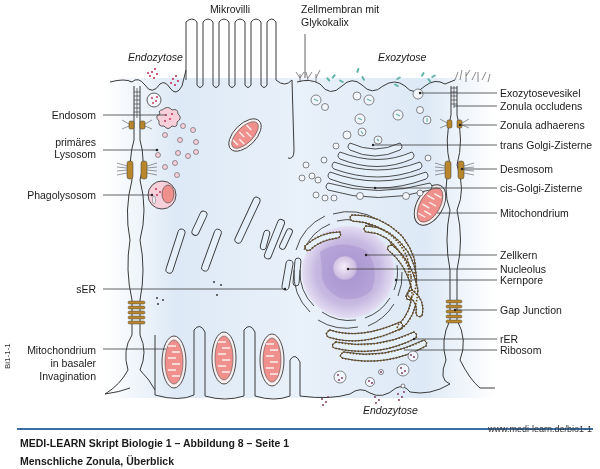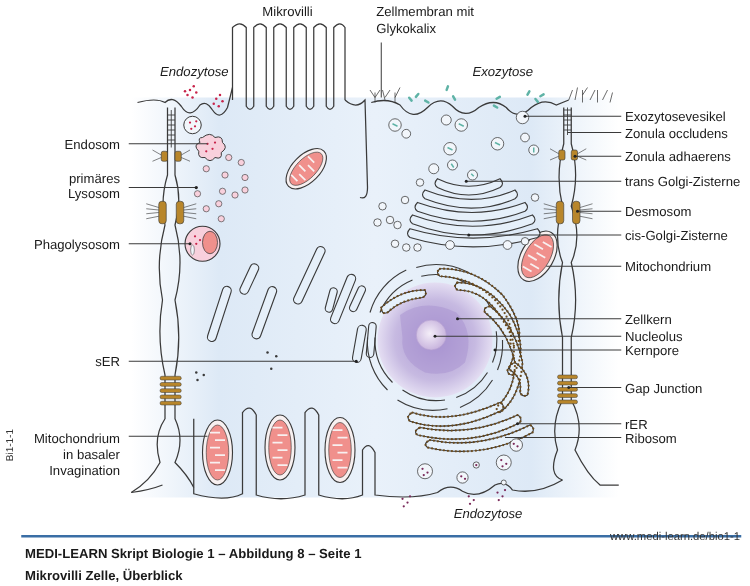--- a/index.html
+++ b/index.html
@@ -827,14 +827,14 @@
   <text class="lbl" x="500" y="259">Zellkern</text>
   <text class="lbl" x="500" y="273">Nucleolus</text>
   <text class="lbl" x="500" y="284">Kernpore</text>
   <text class="lbl" x="500" y="314">Gap Junction</text>
   <text class="lbl" x="500" y="343">rER</text>
   <text class="lbl" x="500" y="354">Ribosom</text>
 </svg>
 
 <div class="footer-rule"></div>
 <div class="footer-title">MEDI-LEARN Skript Biologie 1 – Abbildung 8 – Seite 1</div>
-<div class="footer-sub">Mikrovilli Zelle, Überblick</div>
+<div class="footer-sub">Menschliche Zonula, Überblick</div>
 <div class="footer-url">www.medi-learn.de/bio1-1</div>
 
 </body></html>

